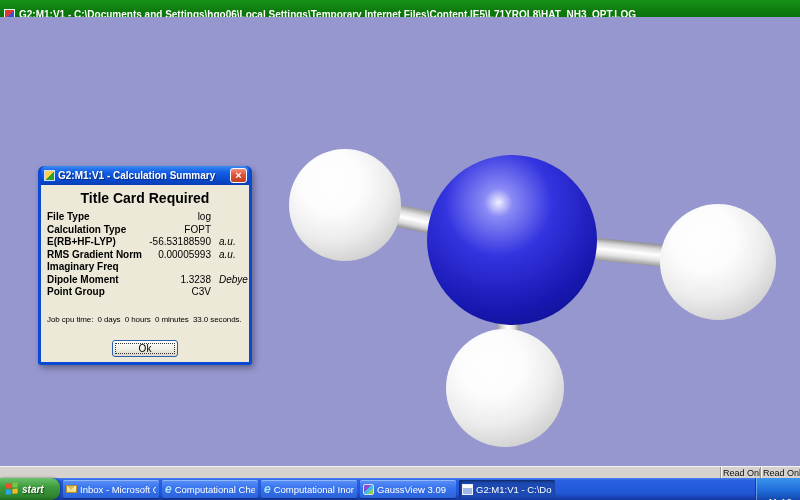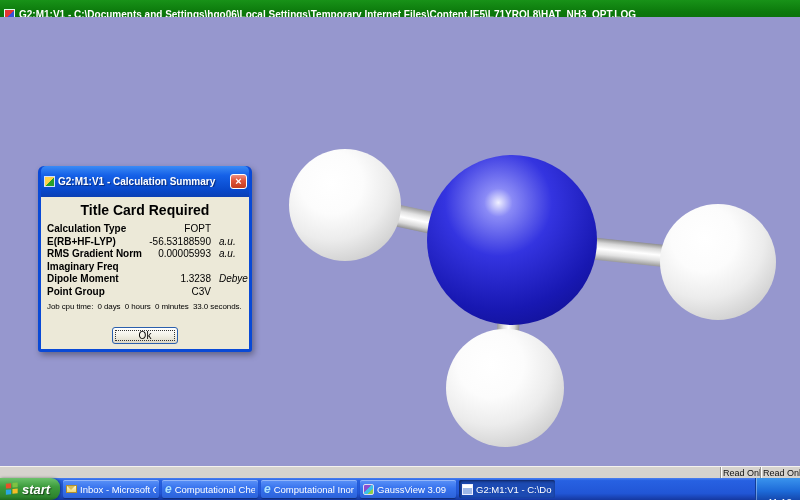--- a/index.html
+++ b/index.html
@@ -31,58 +31,58 @@
     background:radial-gradient(circle at 42% 28%, #f0f0ff 0%, #8a8af6 9%, #3434e0 34%, #1818b2 68%, #0c0c80 100%); }
   .hyd { background:radial-gradient(circle at 38% 30%, #ffffff 0%, #fcfcfc 30%, #ececec 55%, #cfcfcf 80%, #aeaeae 100%); }
   .h1 { left:289px; top:132px; width:112px; height:112px; }
   .h2 { left:660px; top:187px; width:116px; height:116px; }
   .h3 { left:446px; top:312px; width:118px; height:118px; }
 
   
   .dialog { position:absolute; left:38px; top:149px; width:214px; z-index:10;
     background:#0949D6; border-radius:6px 6px 3px 3px; padding:0 3px 3px;
     box-shadow:2px 3px 6px rgba(0,0,0,.35); }
-  .dlg-titlebar { height:31px; display:flex; align-items:center; padding:0 2px;
+  .dlg-titlebar { height:19px; display:flex; align-items:center; padding:0 2px;
     background:linear-gradient(180deg,#3b8bf5 0%,#1561e8 30%,#0747c9 80%,#0a3fb4 100%);
     border-radius:5px 5px 0 0; }
   .dlg-icon { width:11px; height:11px; margin:0 3px 0 1px; border:1px solid #cfe0ff;
     background:linear-gradient(135deg,#ffd24a 0 50%,#2aa12a 50% 100%); }
   .dlg-title { flex:1; color:#fff; font-size:10px; font-weight:bold; white-space:nowrap; overflow:hidden;
     text-shadow:1px 1px 1px rgba(0,0,30,.5); }
   .dlg-close { width:17px; height:15px; border:1px solid #fff; border-radius:3px;
     background:linear-gradient(180deg,#f09183 0%,#e1563c 40%,#c33c1e 100%);
     color:#fff; font-size:11px; font-weight:bold; line-height:13px; text-align:center; cursor:default; }
   .dlg-body { background:#ECE9D8; padding:3px 6px 5px; }
   .dlg-heading { text-align:center; font-weight:bold; font-size:14px; margin:2px 0 5px; }
   .dlg-row { display:flex; font-size:10px; height:12.5px; line-height:12.5px; white-space:nowrap; }
   .dlg-label { font-weight:bold; flex:1; }
   .dlg-value { width:64px; text-align:right; }
   .dlg-unit { width:32px; padding-left:8px;font-style:italic; }
-  .dlg-cpu { font-size:8px; letter-spacing:-0.1px; white-space:pre; margin-top:4px; }
+  .dlg-cpu { font-size:8px; letter-spacing:-0.1px; white-space:pre; margin-top:16px; }
   .dlg-btnrow { text-align:center; margin-top:14px; }
   .ok-btn { width:66px; height:17px; font-size:10px; font-family:inherit;
     background:linear-gradient(180deg,#ffffff 0%,#f2f1e7 50%,#dcd8c8 100%);
     border:1px solid #2a5fad; border-radius:3px; outline:1px dotted #333; outline-offset:-4px; }
 
   
   .statusbar { position:absolute; left:0; top:466px; width:800px; height:12px; background:#D6D3CE;
     border-top:1px solid #f4f2ee; display:flex; justify-content:flex-end; align-items:center;
     font-size:9px; color:#111; }
   .sb-panel { width:40px; height:100%; border-left:1px solid #9a968e; box-shadow:inset 1px 0 0 #fff;
     display:flex; align-items:center; padding-left:2px; white-space:nowrap; overflow:hidden; }
 
   
   .taskbar { position:absolute; left:0; top:478px; width:800px; height:22px;
     background:linear-gradient(180deg,#4a7ff0 0%,#2761e2 12%,#2156d6 70%,#1538a0 100%);
     display:flex; align-items:center; }
   .start-btn { height:22px; width:60px; display:flex; align-items:center; gap:3px; padding:0 8px 0 5px;
     border-radius:0 9px 9px 0;
     background:linear-gradient(180deg,#6cc26c 0%,#3d9c3d 40%,#2e842e 85%,#1f6b1f 100%);
     box-shadow:1px 0 3px rgba(0,0,0,.4); }
-  .start-label { color:#fff; font-size:13px; font-weight:bold; font-style:italic; text-shadow:1px 1px 1px rgba(0,0,0,.5); }
+  .start-label { color:#fff; font-size:10px; font-weight:bold; font-style:italic; text-shadow:1px 1px 1px rgba(0,0,0,.5); }
   .task-btn { height:18px; width:96px; margin-left:3px; display:flex; align-items:center; gap:3px;
     padding:0 3px; border-radius:2px; color:#fff; font-size:9.5px;
     background:linear-gradient(180deg,#5a92f8 0%,#3873ee 45%,#2c63da 100%);
     box-shadow:inset 0 1px 0 rgba(255,255,255,.35), 0 1px 1px rgba(0,0,0,.3); }
   .task-btn.pressed { background:#1c4ab2; box-shadow:inset 1px 1px 3px rgba(0,0,20,.6); }
   .tb-label { white-space:nowrap; overflow:hidden; }
   .tb-icon { flex:0 0 auto; }
   .icon-env { width:11px; height:8px; background:linear-gradient(180deg,#fff8cf,#f0d878); border:1px solid #b09030; position:relative; }
   .icon-env::before { content:""; position:absolute; left:0; top:0; border-left:4.5px solid transparent;
     border-right:4.5px solid transparent; border-top:4px solid #d8bc58; }
@@ -125,20 +125,25 @@
     <div class="dialog">
       <div class="dlg-titlebar">
         <span class="dlg-icon"></span>
         <span class="dlg-title">G2:M1:V1 - Calculation Summary</span>
         <span class="dlg-close">×</span>
       </div>
       <div class="dlg-body">
         <div class="dlg-heading">Title Card Required</div>
 
         <div class="dlg-row">
+          <span class="dlg-label">File Type</span>
+          <span class="dlg-value">log</span>
+          <span class="dlg-unit"></span>
+        </div>
+        <div class="dlg-row">
           <span class="dlg-label">Calculation Type</span>
           <span class="dlg-value">FOPT</span>
           <span class="dlg-unit"></span>
         </div>
         <div class="dlg-row">
           <span class="dlg-label">E(RB+HF-LYP)</span>
           <span class="dlg-value">-56.53188590</span>
           <span class="dlg-unit">a.u.</span>
         </div>
         <div class="dlg-row">

